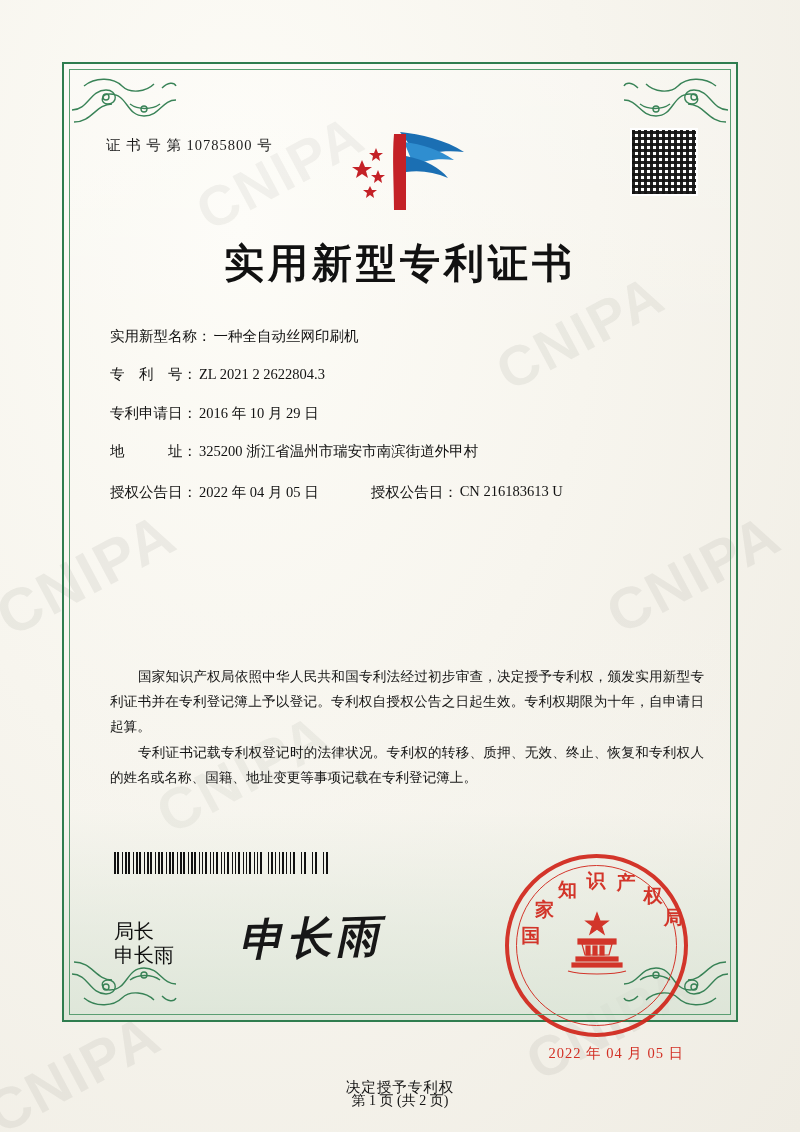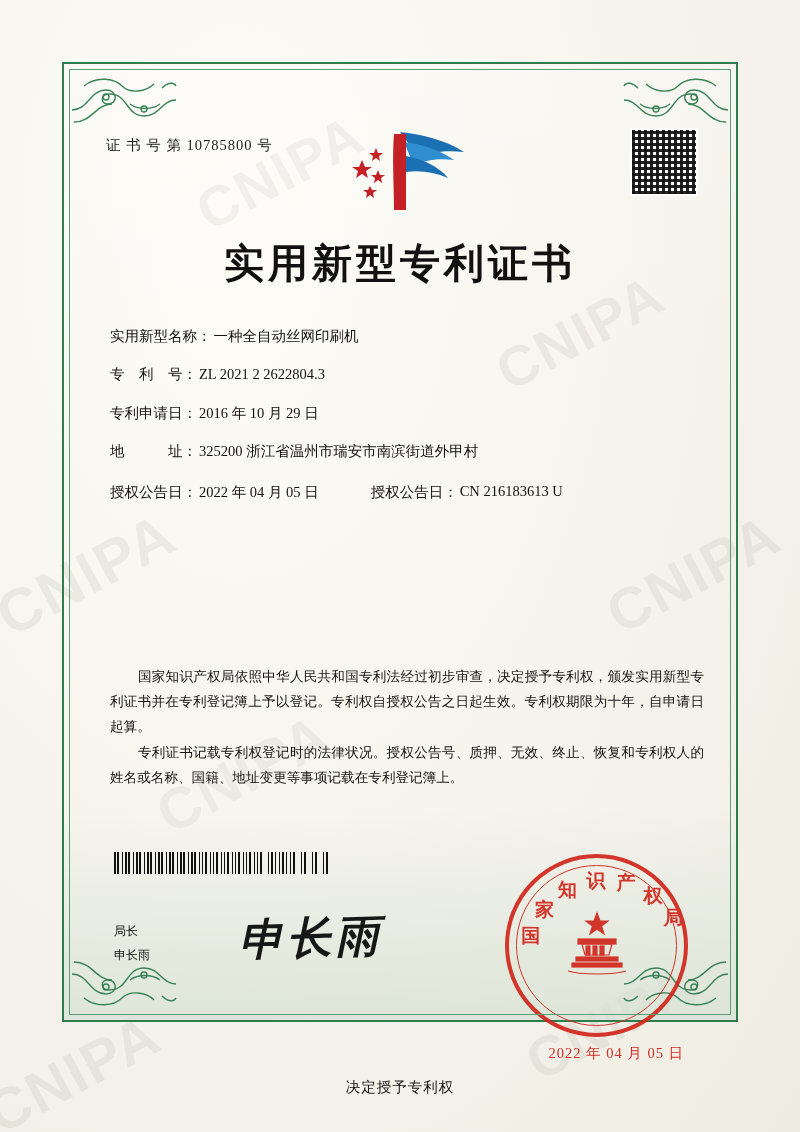--- a/index.html
+++ b/index.html
@@ -93,21 +93,21 @@
   
   #barcode{
     position:absolute;left:50px;top:788px;width:215px;height:22px;
     background-image:repeating-linear-gradient(90deg,
       #111 0 1.5px, transparent 1.5px 3px,
       #111 3px 5px, transparent 5px 7.5px,
       #111 7.5px 8.5px, transparent 8.5px 11px);
   }
   
   #sig-label{
-    position:absolute;left:50px;top:855px;font-size:12px;line-height:24px;color:#111;
+    position:absolute;left:50px;top:855px;font-size:20px;line-height:24px;color:#111;
   }
   #sig-script{
     position:absolute;left:175px;top:845px;
     font-family:"Liberation Serif","DejaVu Serif",serif;
     font-size:44px;font-style:italic;font-weight:700;color:#171717;
     letter-spacing:4px;transform:rotate(-2deg);
   }
   
   #seal{
     position:absolute;right:48px;top:790px;width:175px;height:175px;
@@ -249,21 +249,21 @@
         </span>
         <span class="seg second">
           <span class="fl">授权公告日：</span>
           <span class="fv">CN 216183613 U</span>
         </span>
       </div>
     </div>
 
     <div id="paras">
       <p>国家知识产权局依照中华人民共和国专利法经过初步审查，决定授予专利权，颁发实用新型专利证书并在专利登记簿上予以登记。专利权自授权公告之日起生效。专利权期限为十年，自申请日起算。</p>
-      <p>专利证书记载专利权登记时的法律状况。授权公告号、质押、无效、终止、恢复和专利权人的姓名或名称、国籍、地址变更等事项记载在专利登记簿上。</p>
+      <p>专利证书记载专利权登记时的法律状况。专利权的转移、质押、无效、终止、恢复和专利权人的姓名或名称、国籍、地址变更等事项记载在专利登记簿上。</p>
     </div>
 
     <div id="barcode"></div>
 
     <div id="sig-label">
       <div>局长</div>
       <div>申长雨</div>
     </div>
     <div id="sig-script">申长雨</div>
 
@@ -285,16 +285,17 @@
       <span class="seal-char" style="transform:rotate(-66deg) translate(-10px,-78px) rotate(66deg);">国</span>
       <span class="seal-char" style="transform:rotate(-44deg) translate(-10px,-78px) rotate(44deg);">家</span>
       <span class="seal-char" style="transform:rotate(-22deg) translate(-10px,-78px) rotate(22deg);">知</span>
       <span class="seal-char" style="transform:rotate(0deg) translate(-10px,-78px);">识</span>
       <span class="seal-char" style="transform:rotate(22deg) translate(-10px,-78px) rotate(-22deg);">产</span>
       <span class="seal-char" style="transform:rotate(44deg) translate(-10px,-78px) rotate(-44deg);">权</span>
       <span class="seal-char" style="transform:rotate(66deg) translate(-10px,-78px) rotate(-66deg);">局</span>
     </div>
     <div id="seal-date">2022 年 04 月 05 日</div>
 
+    <div id="page-num">第 1 页 (共 2 页)</div>
   </div>
 
   <div id="footer-note">决定授予专利权</div>
 </div>
 
 </body></html>

